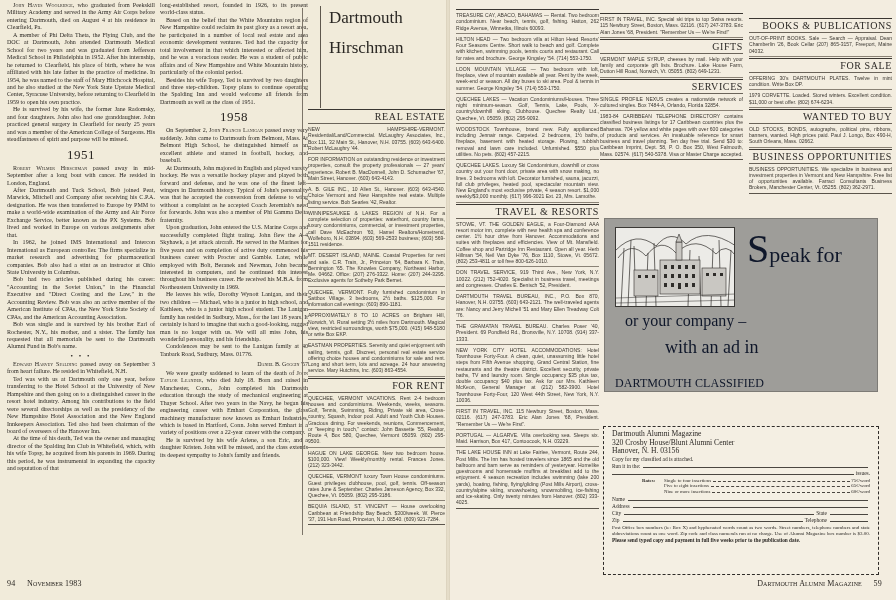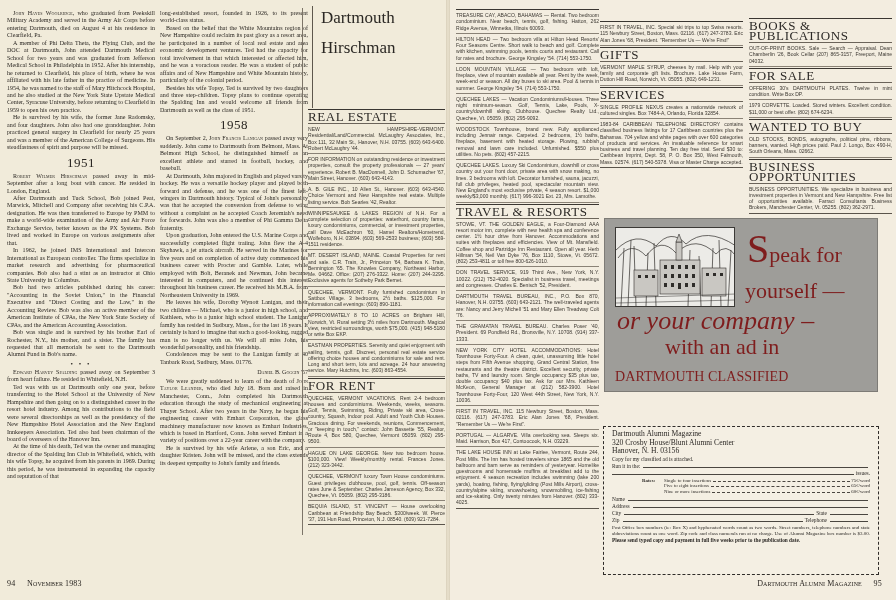--- a/index.html
+++ b/index.html
@@ -6,64 +6,64 @@
   html, body { width: 896px; height: 600px; overflow: hidden; background: #efe8d6; }
   body { position: relative; font-family: "Liberation Serif", serif; color: #2a2622; }
 
   .page { position: absolute; top: 0; height: 600px; }
   .page-left  { left: 0; width: 448px; background: #f1ebda; }
   .page-right { left: 448px; width: 448px; background: #f3ede0; }
   .gutter { position: absolute; left: 446px; top: 0; width: 4px; height: 600px;
             background: linear-gradient(90deg, #d9d0bb, #e9e1cd, #d9d0bb); }
 
   
-  .obit-col { position: absolute; top: 10px; width: 148px; font-size: 6.05px; line-height: 7.45px;
+  .obit-col { position: absolute; top: 2px; width: 148px; font-size: 6.05px; line-height: 7.45px;
               text-align: justify; hyphens: auto; }
   .obit-col p { text-indent: 6px; }
   .sc { font-variant: small-caps; letter-spacing: 0.1px; text-align: right; }
   .year { font-size: 13px; line-height: 15px; text-align: center; margin: 3px 0 3px; letter-spacing: 0.5px; }
   .dots { text-align: center; letter-spacing: 2px; font-size: 7px; line-height: 8px; margin: 1px 0; }
   .sig { text-align: right; font-variant: small-caps; margin: 3px 0 1px; }
   .col1 { left: 7px; }
   .col2 { left: 160px; }
   .col-rule { position: absolute; left: 302px; top: 8px; width: 1px; height: 527px; background: #7c7468; }
 
   .folio { position: absolute; bottom: 12px; font-size: 8px; letter-spacing: 0.3px; }
   .folio-left { left: 7px; }
   .folio-right { right: 14px; }
 
   
   .class-col { position: absolute; top: 0; width: 143px;
                font-family: "Liberation Sans", sans-serif; font-size: 5.05px; line-height: 6.25px; color: #3b3731; }
   .class-title { font-family: "Liberation Serif", serif; font-size: 17px; line-height: 24px; color: #2b2824; margin-top: 6px; }
-  .class-title-block { height: 102px; padding-left: 8px; border-left: 1px solid #5e574d; margin-left: 4px; }
-  .section-head { font-family: "Liberation Serif", serif; text-align: left; font-size: 13px; line-height: 10px;
+  .class-title-block { height: 102px; padding-left: 8px; border-left: 1px solid #5e574d; margin-left: 12px; }
+  .section-head { font-family: "Liberation Serif", serif; text-align: right; font-size: 10px; line-height: 10px;
                   letter-spacing: 0.6px; color: #2c2926; border-top: 1.6px solid #3a3631;
                   padding: 2px 0 1px; margin-top: 1px; border-bottom: 0.8px solid #6b645a; }
   .ad { padding: 2px 0 2px; border-bottom: 0.8px solid #8a8276; text-align: justify; }
   .ad:last-child { border-bottom: 1.2px solid #5a544b; }
   .ad-first-top { border-top: 1.4px solid #3a3631; margin-top: 5px; }
 
   .c3 { left: 302px; padding-left: 6px; }
   .c4 { left: 456px; padding-top: 4px; }
-  .c5 { left: 600px; padding-top: 16px; }
+  .c5 { left: 600px; padding-top: 8px; }
   .c6 { left: 749px; top: 18px; }
   .c6 .section-head:first-child { margin-top: 0; }
 
   
   .promo { position: absolute; left: 604px; top: 218px; width: 274px; height: 174px;
-           background: #9e9d99; border: 1px solid #7d7b76; font-family: "Liberation Serif", serif; color: #7f1d1d; }
+           background: #9e9d99; border: 1px solid #7d7b76; font-family: "Liberation Serif", serif; color: #0f172a; }
   .promo-art { position: absolute; left: 10px; top: 8px; width: 120px; height: 80px; background: #e7e6e2;
                border: 1.4px solid #3b3936; overflow: hidden; }
   .promo-line1 { position: absolute; left: 142px; top: 10px; font-size: 22px; line-height: 40px; }
   .promo-line1 .big { font-size: 40px; }
   .promo-line2 { position: absolute; left: 140px; top: 60px; font-size: 22px; line-height: 24px; }
-  .promo-line3 { position: absolute; left: 12px; top: 90px; font-size: 26px; line-height: 24px; font-style: italic; }
-  .promo-line4 { position: absolute; left: 60px; top: 116px; font-size: 22px; line-height: 24px; }
-  .promo-line5 { position: absolute; left: 10px; top: 150px; font-size: 14px; line-height: 16px; letter-spacing: 0.1px; }
+  .promo-line3 { position: absolute; left: 20px; top: 90px; font-size: 16px; line-height: 24px; }
+  .promo-line4 { position: absolute; left: 60px; top: 116px; font-size: 18px; line-height: 24px; }
+  .promo-line5 { position: absolute; left: 10px; top: 156px; font-size: 12px; line-height: 16px; letter-spacing: 0.1px; }
 
   
   .order { position: absolute; left: 603px; top: 426px; width: 276px; height: 149px;
            border: 1.2px dashed #2f2c29; background: #f4efe3; font-family: "Liberation Serif", serif;
            color: #2b2825; padding: 3px 8px 0 8px; }
   .order .addr { font-size: 7.6px; line-height: 8.6px; }
   .order .small { font-size: 5.4px; line-height: 7px; }
   .order .line { display: flex; align-items: flex-end; font-size: 5.4px; line-height: 7px; }
   .order .fill { flex: 1; border-bottom: 0.7px solid #4a4640; margin: 0 2px 1.5px 3px; height: 5px; }
   .order .fill.short { flex: 0 0 38px; }
@@ -111,21 +111,21 @@
     <span>94</span>
     &nbsp;&nbsp;&nbsp;
     <span class="sc">November 1983</span>
   </div>
 </div>
 
 <div class="page page-right">
   <div class="folio folio-right">
     <span class="sc">Dartmouth Alumni Magazine</span>
     &nbsp;&nbsp;&nbsp;
-    <span>95</span>
+    <span>59</span>
   </div>
 </div>
 
 <div class="gutter"></div>
 <div class="col-rule"></div>
 
 <div class="class-col c3">
   <div class="class-title-block">
     <div class="class-title">Dartmouth</div>
     <div class="class-title">Hirschman</div>
@@ -226,21 +226,20 @@
           <rect x="29" y="47" width="3" height="3"></rect>
           <rect x="36" y="47" width="3" height="3"></rect>
         <rect x="90" y="45" width="3" height="3"></rect>
           <rect x="97" y="45" width="3" height="3"></rect>
           <rect x="104" y="45" width="3" height="3"></rect>
       </g>
       <path d="M0 70 L120 66 M0 75 L120 72" stroke="#2f2d2a" stroke-width="0.5"></path>
     </svg>
   </div>
   <div class="promo-line1"><span class="big">S</span><span>peak for</span></div>
-  <div class="promo-line2">yourself —</div>
   <div class="promo-line3">or your company –</div>
   <div class="promo-line4">with an ad in</div>
   <div class="promo-line5">DARTMOUTH CLASSIFIED</div>
 </div>
 
 <div class="order">
   <div class="addr">Dartmouth Alumni Magazine</div>
   <div class="addr">320 Crosby House/Blunt Alumni Center</div>
   <div class="addr">Hanover, N. H. 03156</div>
   <div class="small">Copy for my classified ad is attached.</div>

